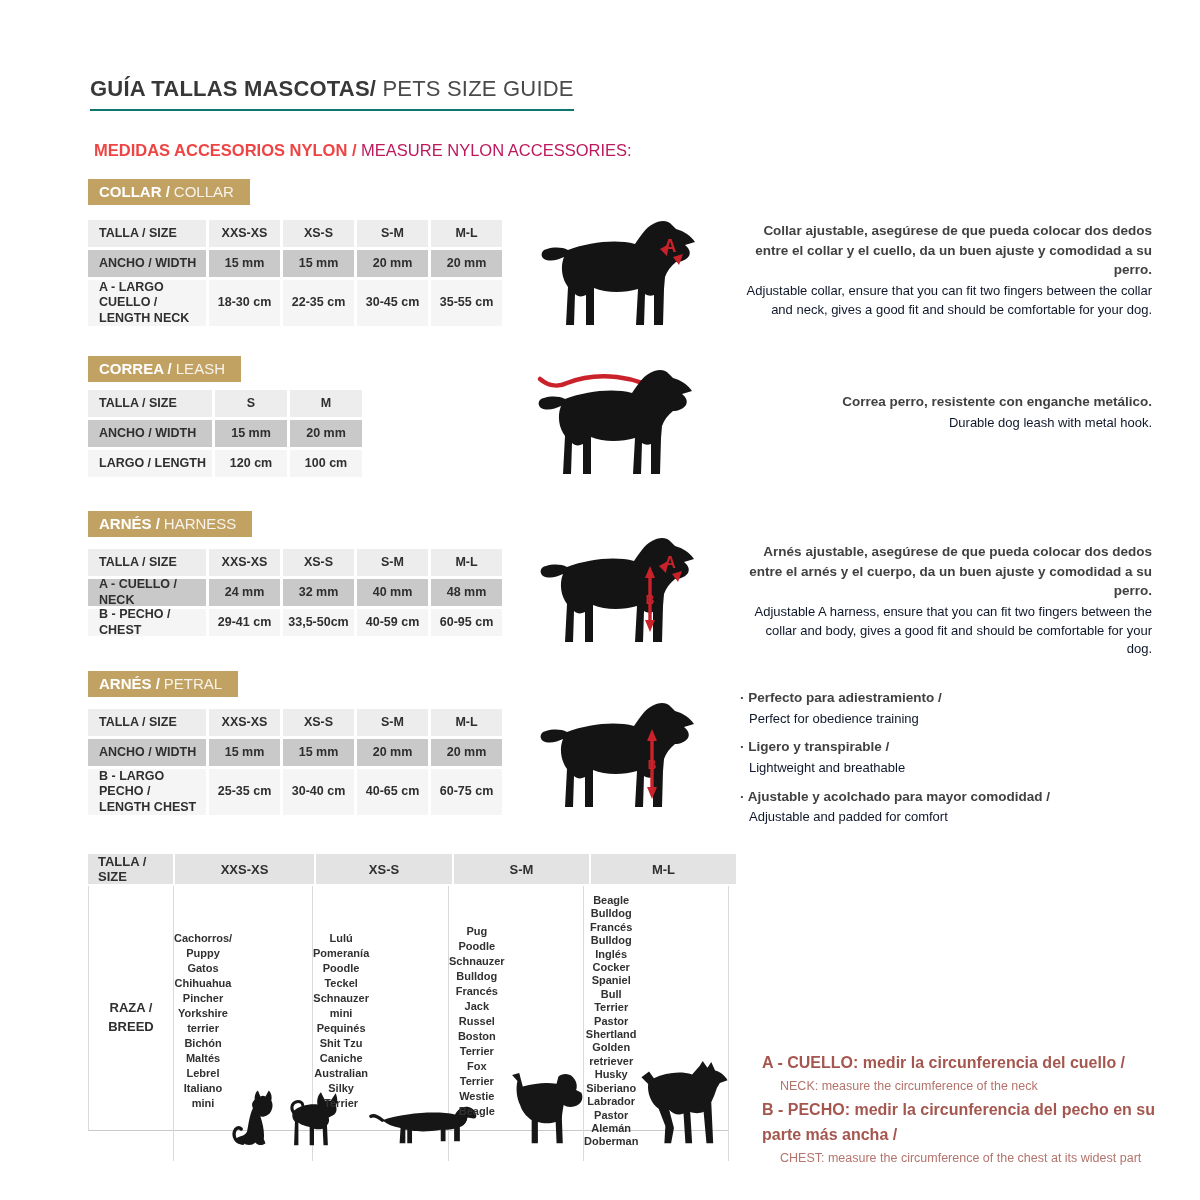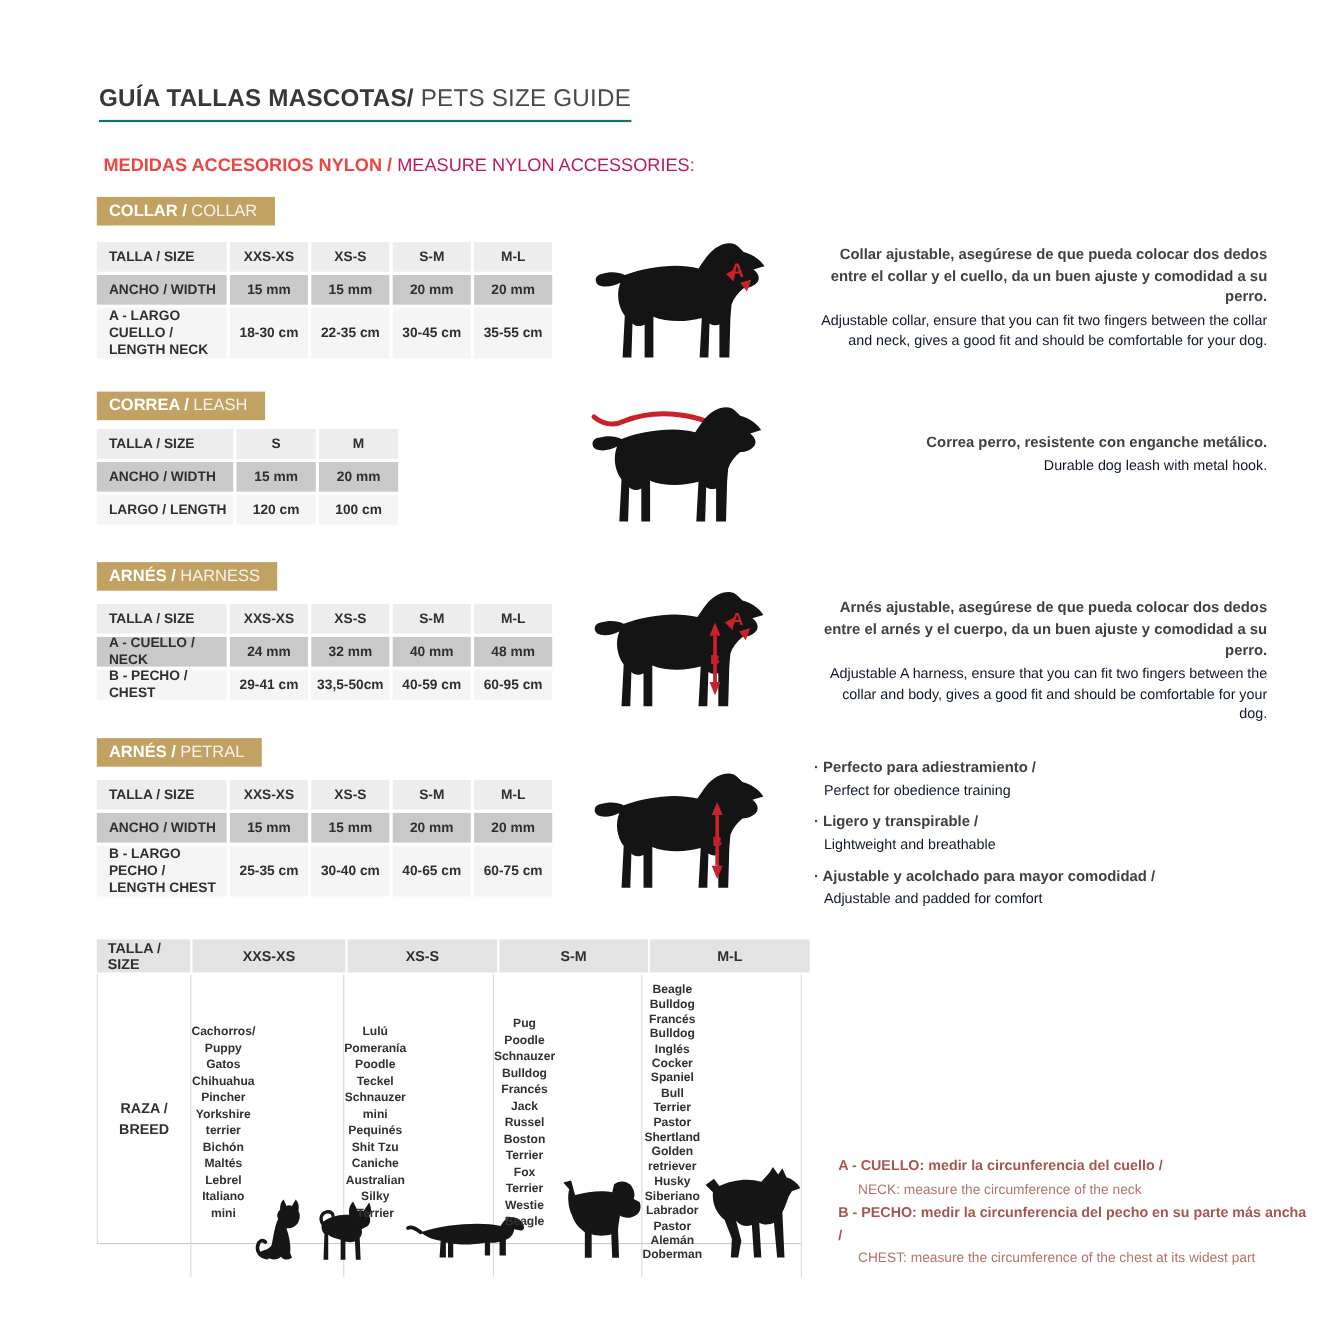--- a/index.html
+++ b/index.html
@@ -57,21 +57,21 @@
   .bt-col{border-right:1px solid #d9d9d9;display:flex;flex-direction:row;align-items:center;
         padding-bottom:12px;}
   .bt-label{justify-content:center;font-size:13px;font-weight:bold;color:#2f2f2f;text-align:center;line-height:1.5;}
   .breeds{padding-top:8px;text-align:center;font-size:11px;font-weight:bold;color:#313131;line-height:15px;}
   .breeds.compact{line-height:13.4px;}
   .sil{margin-top:auto;}
   .pair{display:flex;align-items:flex-end;gap:10px;margin-top:auto;}
 
   
   .notes{width:430px;}
-  .note-es{margin:0;font-size:13px;font-weight:bold;color:#a5574f;line-height:1.6;}
+  .note-es{margin:0;font-size:16px;font-weight:bold;color:#a5574f;line-height:1.6;}
   .note-en{margin:0 0 1px 0;font-size:12.5px;font-weight:normal;color:#b4736c;padding-left:18px;line-height:1.6;}
 
   svg{display:block;}
 </style>
 </head>
 <body>
 
 <div class="page">
 
   <svg width="0" height="0" style="position:absolute" aria-hidden="true">

